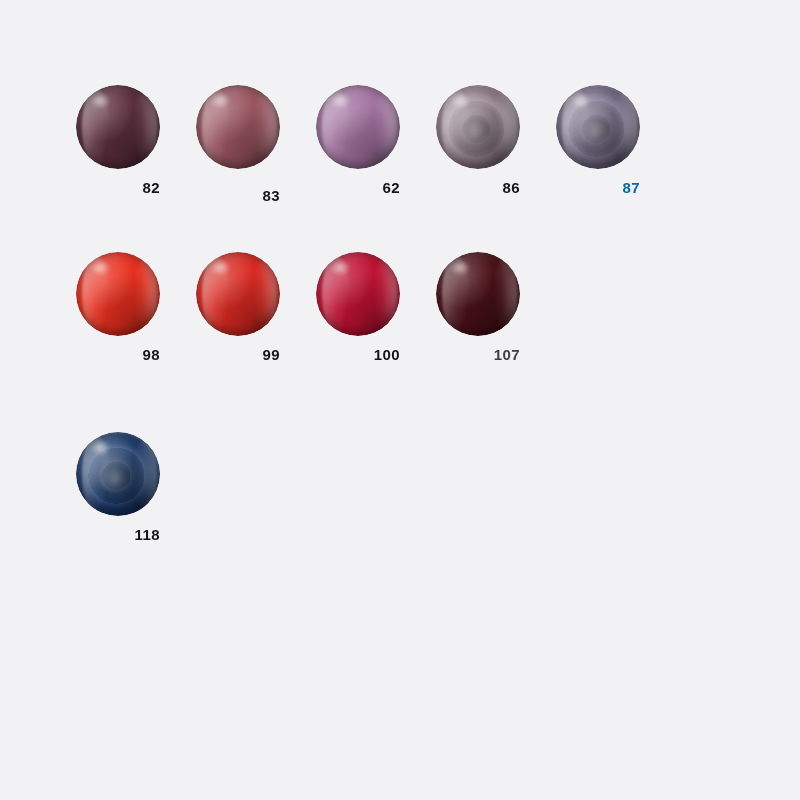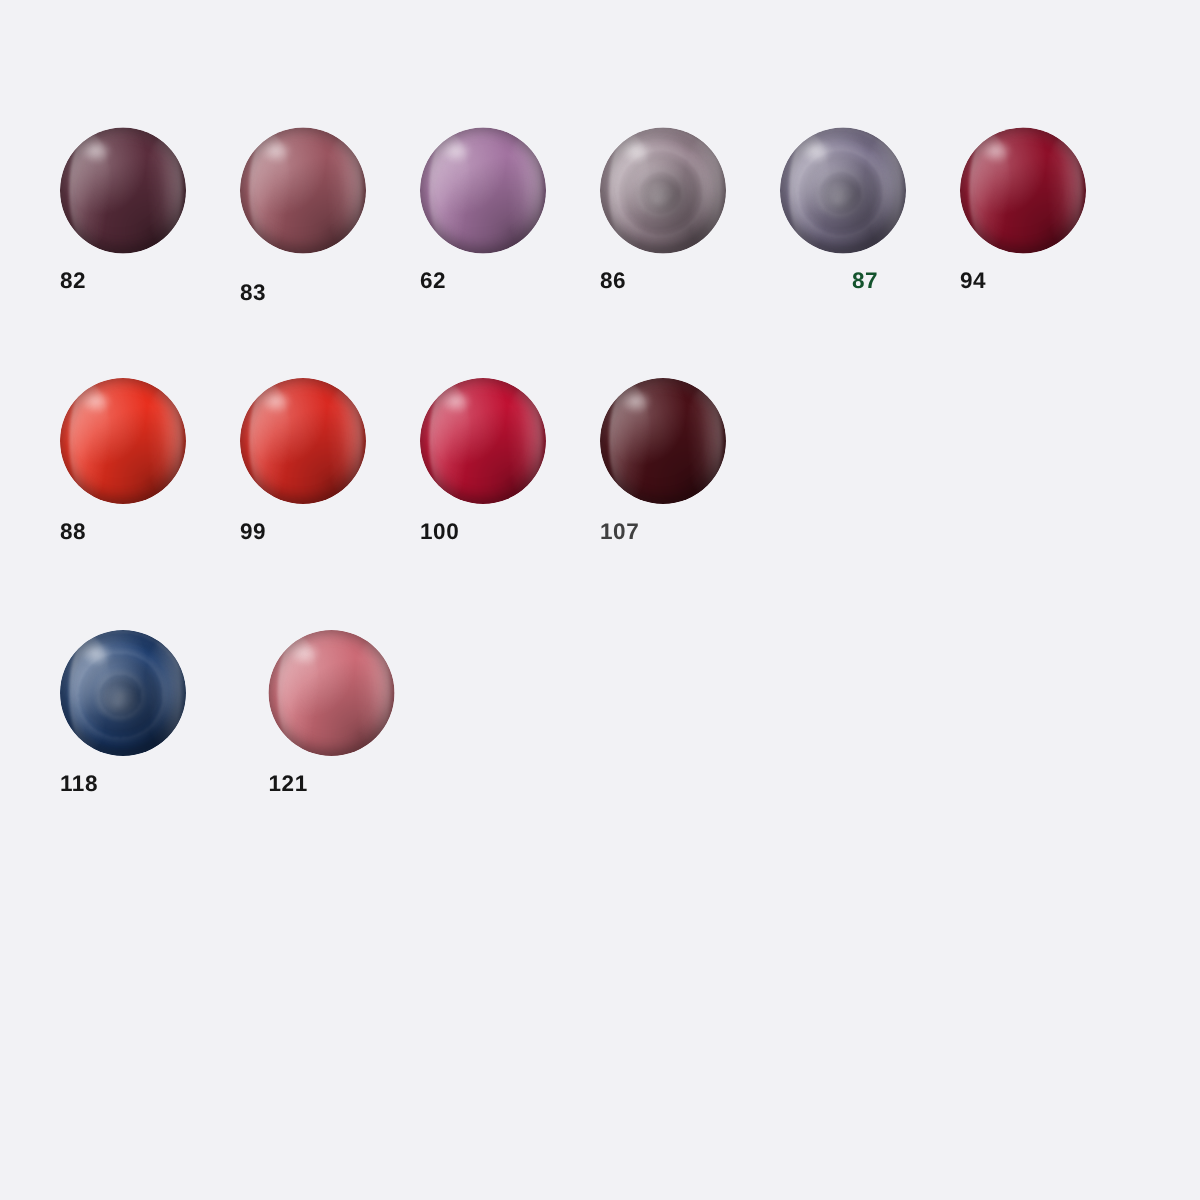--- a/index.html
+++ b/index.html
@@ -24,27 +24,27 @@
   }
   .swatch-row {
     position: absolute;
     left: 40px;
     width: 720px;
     display: flex;
     flex-direction: row;
   }
   .swatch-row.row-0 { top: 85px; }
   .swatch-row.row-1 { top: 252px; }
-  .swatch-row.row-2 { top: 420px; gap: 19px; }
+  .swatch-row.row-2 { top: 432px; }
 
   .swatch-cell {
     width: 120px;
     display: flex;
     flex-direction: column;
-    align-items: flex-start;
+    align-items: flex-end;
   }
   .swatch-disc-wrap {
     width: 84px;
     height: 84px;
     position: relative;
   }
   .swatch-disc {
     position: absolute;
     left: 0;
     top: 0;
@@ -197,51 +197,37 @@
           <div class="swatch-disc textured">
             <div class="disc-base" style="background: rgb(125, 116, 144);"></div>
             <div class="disc-swirl" style="background: radial-gradient(26% 22% at 46% 58%, rgba(255, 255, 255, 0.26), rgba(255, 255, 255, 0) 70%), radial-gradient(44% 38% at 52% 52%, rgba(0, 0, 0, 0.2), rgba(0, 0, 0, 0) 72%), radial-gradient(66% 58% at 44% 46%, rgba(255, 255, 255, 0.18), rgba(255, 255, 255, 0) 74%), radial-gradient(88% 80% at 56% 60%, rgba(0, 0, 0, 0.16), rgba(0, 0, 0, 0) 78%), repeating-radial-gradient(circle at 48% 52%, rgba(255, 255, 255, 0.1) 0px, rgba(255, 255, 255, 0) 5px, rgba(0, 0, 0, 0.08) 9px, rgba(0, 0, 0, 0) 14px); filter: blur(0.7px);"></div>
             <div class="disc-shade"></div>
             <div class="disc-gloss"></div>
             <div class="disc-crescent"></div>
             <div class="disc-spec"></div>
             <div class="disc-edge"></div>
           </div>
         </div>
-        <div class="swatch-label" style="color: #14532d; margin-left: 48px;">87</div>
-      </div>
-      <div class="swatch-cell">
-        <div class="swatch-disc-wrap">
-          <div class="swatch-disc">
-            <div class="disc-base" style="background: rgb(142, 16, 41);"></div>
-            <div class="disc-swirl"></div>
-            <div class="disc-shade"></div>
-            <div class="disc-gloss"></div>
-            <div class="disc-crescent"></div>
-            <div class="disc-spec"></div>
-            <div class="disc-edge"></div>
-          </div>
-        </div>
-        <div class="swatch-label" style="color: rgb(22, 22, 22);">94</div>
+        <div class="swatch-label" style="color: #0369a1; margin-left: 48px;">87</div>
       </div>
     </div>
     <div class="swatch-row row-1">
       <div class="swatch-cell">
         <div class="swatch-disc-wrap">
           <div class="swatch-disc">
             <div class="disc-base" style="background: rgb(232, 48, 31);"></div>
             <div class="disc-swirl"></div>
             <div class="disc-shade"></div>
             <div class="disc-gloss"></div>
             <div class="disc-crescent"></div>
             <div class="disc-spec"></div>
             <div class="disc-edge"></div>
           </div>
         </div>
-        <div class="swatch-label" style="color: rgb(22, 22, 22);">88</div>
+        <div class="swatch-label" style="color: rgb(22, 22, 22);">98</div>
       </div>
       <div class="swatch-cell">
         <div class="swatch-disc-wrap">
           <div class="swatch-disc">
             <div class="disc-base" style="background: rgb(217, 42, 34);"></div>
             <div class="disc-swirl"></div>
             <div class="disc-shade"></div>
             <div class="disc-gloss"></div>
             <div class="disc-crescent"></div>
             <div class="disc-spec"></div>
@@ -286,29 +272,15 @@
             <div class="disc-base" style="background: rgb(30, 63, 115);"></div>
             <div class="disc-swirl" style="background: radial-gradient(26% 22% at 46% 58%, rgba(255, 255, 255, 0.26), rgba(255, 255, 255, 0) 70%), radial-gradient(44% 38% at 52% 52%, rgba(0, 0, 0, 0.2), rgba(0, 0, 0, 0) 72%), radial-gradient(66% 58% at 44% 46%, rgba(255, 255, 255, 0.18), rgba(255, 255, 255, 0) 74%), radial-gradient(88% 80% at 56% 60%, rgba(0, 0, 0, 0.16), rgba(0, 0, 0, 0) 78%), repeating-radial-gradient(circle at 48% 52%, rgba(255, 255, 255, 0.1) 0px, rgba(255, 255, 255, 0) 5px, rgba(0, 0, 0, 0.08) 9px, rgba(0, 0, 0, 0) 14px); filter: blur(0.7px);"></div>
             <div class="disc-shade"></div>
             <div class="disc-gloss"></div>
             <div class="disc-crescent"></div>
             <div class="disc-spec"></div>
             <div class="disc-edge"></div>
           </div>
         </div>
         <div class="swatch-label" style="color: rgb(22, 22, 22);">118</div>
-      </div>
-      <div class="swatch-cell">
-        <div class="swatch-disc-wrap">
-          <div class="swatch-disc">
-            <div class="disc-base" style="background: rgb(204, 107, 118);"></div>
-            <div class="disc-swirl"></div>
-            <div class="disc-shade"></div>
-            <div class="disc-gloss"></div>
-            <div class="disc-crescent"></div>
-            <div class="disc-spec"></div>
-            <div class="disc-edge"></div>
-          </div>
-        </div>
-        <div class="swatch-label" style="color: rgb(22, 22, 22);">121</div>
       </div>
     </div>
   </div>
 
 </body></html>

